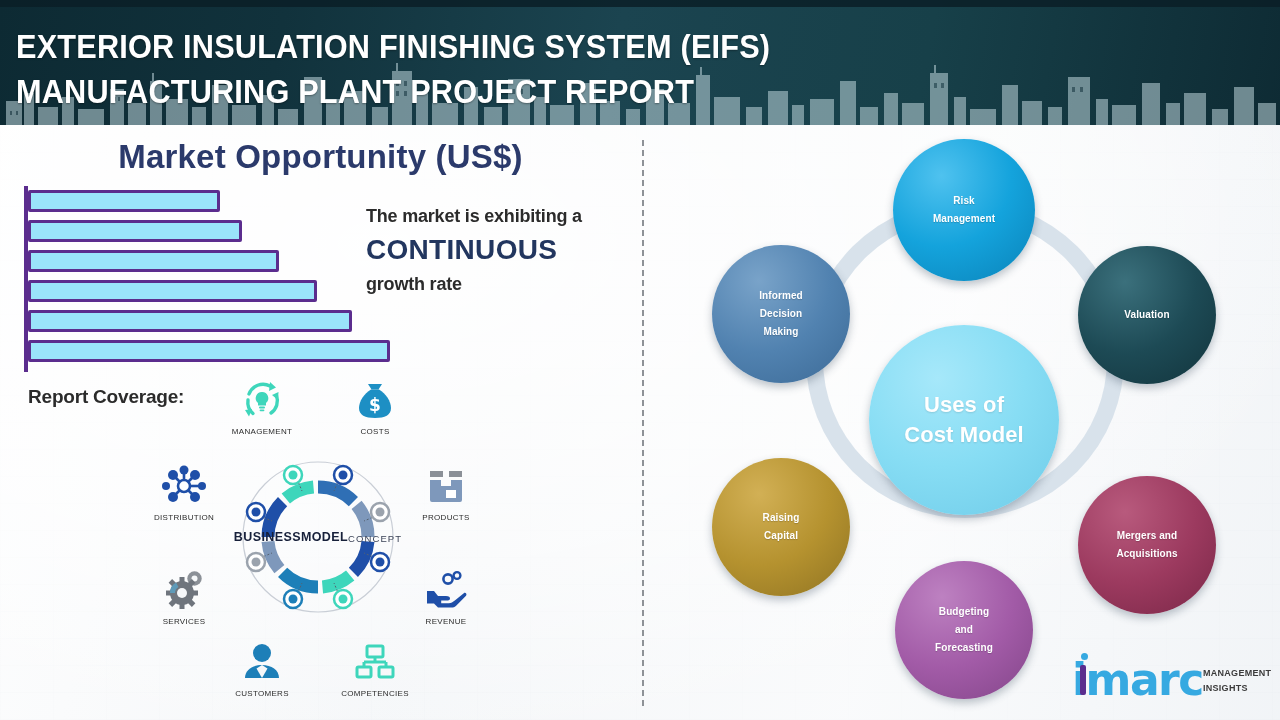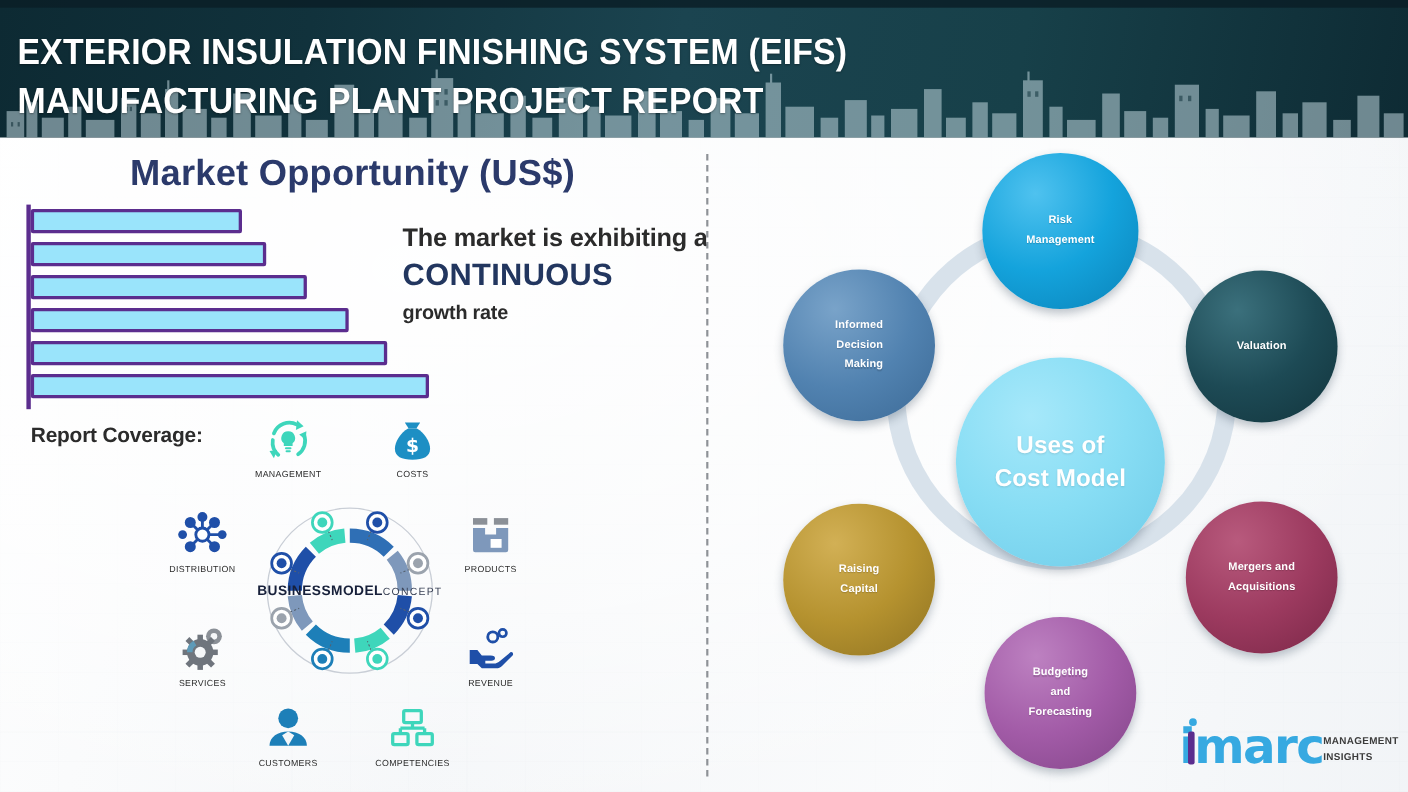--- a/index.html
+++ b/index.html
@@ -59,21 +59,21 @@
   .axis{position:absolute;left:0;top:0;width:4px;height:186px;background:#5b2d8e;}
   .bar{
     position:absolute;left:4px;height:22px;
     background:#9ae4fb;
     border:3px solid #5b2d8e;
     box-sizing:border-box;
     border-radius:2px;
   }
 
   .callout{position:absolute;left:366px;top:203px;width:280px;}
-  .callout .l1{font-size:23px;font-weight:700;color:#2b2b2b;line-height:26px;letter-spacing:-.2px;}
+  .callout .l1{font-size:18px;font-weight:700;color:#2b2b2b;line-height:26px;letter-spacing:-.2px;}
   .callout .l2{font-size:28px;font-weight:700;color:#22365f;line-height:42px;letter-spacing:.3px;}
   .callout .l3{font-size:18px;font-weight:700;color:#2b2b2b;line-height:26px;letter-spacing:-.2px;}
 
   .coverage-label{
     position:absolute;left:28px;top:386px;
     font-size:19px;font-weight:700;color:#2b2b2b;letter-spacing:-.2px;text-align:center;
   }
 
   
   .cov-item{position:absolute;width:96px;text-align:center;}
@@ -445,21 +445,21 @@
       <span>Management</span>
     </div>
   </div>
 
   <div class="node" style="left:1078px;top:246px;width:138px;height:138px;background:radial-gradient(circle at 34% 26%, #3b707c 0%, #1d4a55 52%, #12343c 100%);">
     <div>
       <span>Valuation</span>
     </div>
   </div>
 
-  <div class="node" style="left:1078px;top:456px;width:138px;height:138px;background:radial-gradient(circle at 34% 26%, #b85a7d 0%, #9c3a5f 52%, #7a2747 100%);">
+  <div class="node" style="left:1078px;top:476px;width:138px;height:138px;background:radial-gradient(circle at 34% 26%, #b85a7d 0%, #9c3a5f 52%, #7a2747 100%);">
     <div>
       <span>Mergers and</span>
       <span>Acquisitions</span>
     </div>
   </div>
 
   <div class="node" style="left:895px;top:561px;width:138px;height:138px;background:radial-gradient(circle at 34% 26%, #bd81c1 0%, #a25ba7 52%, #834589 100%);">
     <div>
       <span>Budgeting</span>
       <span>and</span>
@@ -467,21 +467,21 @@
     </div>
   </div>
 
   <div class="node" style="left:712px;top:458px;width:138px;height:138px;background:radial-gradient(circle at 34% 26%, #d2b055 0%, #b5922f 52%, #8f7322 100%);">
     <div>
       <span>Raising</span>
       <span>Capital</span>
     </div>
   </div>
 
-  <div class="node" style="left:712px;top:245px;width:138px;height:138px;background:radial-gradient(circle at 34% 26%, #79a3c9 0%, #5182b0 52%, #3c6a96 100%);text-align:right;">
+  <div class="node" style="left:712px;top:245px;width:138px;height:138px;background:radial-gradient(circle at 34% 26%, #79a3c9 0%, #5182b0 52%, #3c6a96 100%);">
     <div>
       <span>Informed</span>
       <span>Decision</span>
       <span>Making</span>
     </div>
   </div>
 
   <div class="logo">
     <div style="position:relative;">
       <div class="dot"></div>

